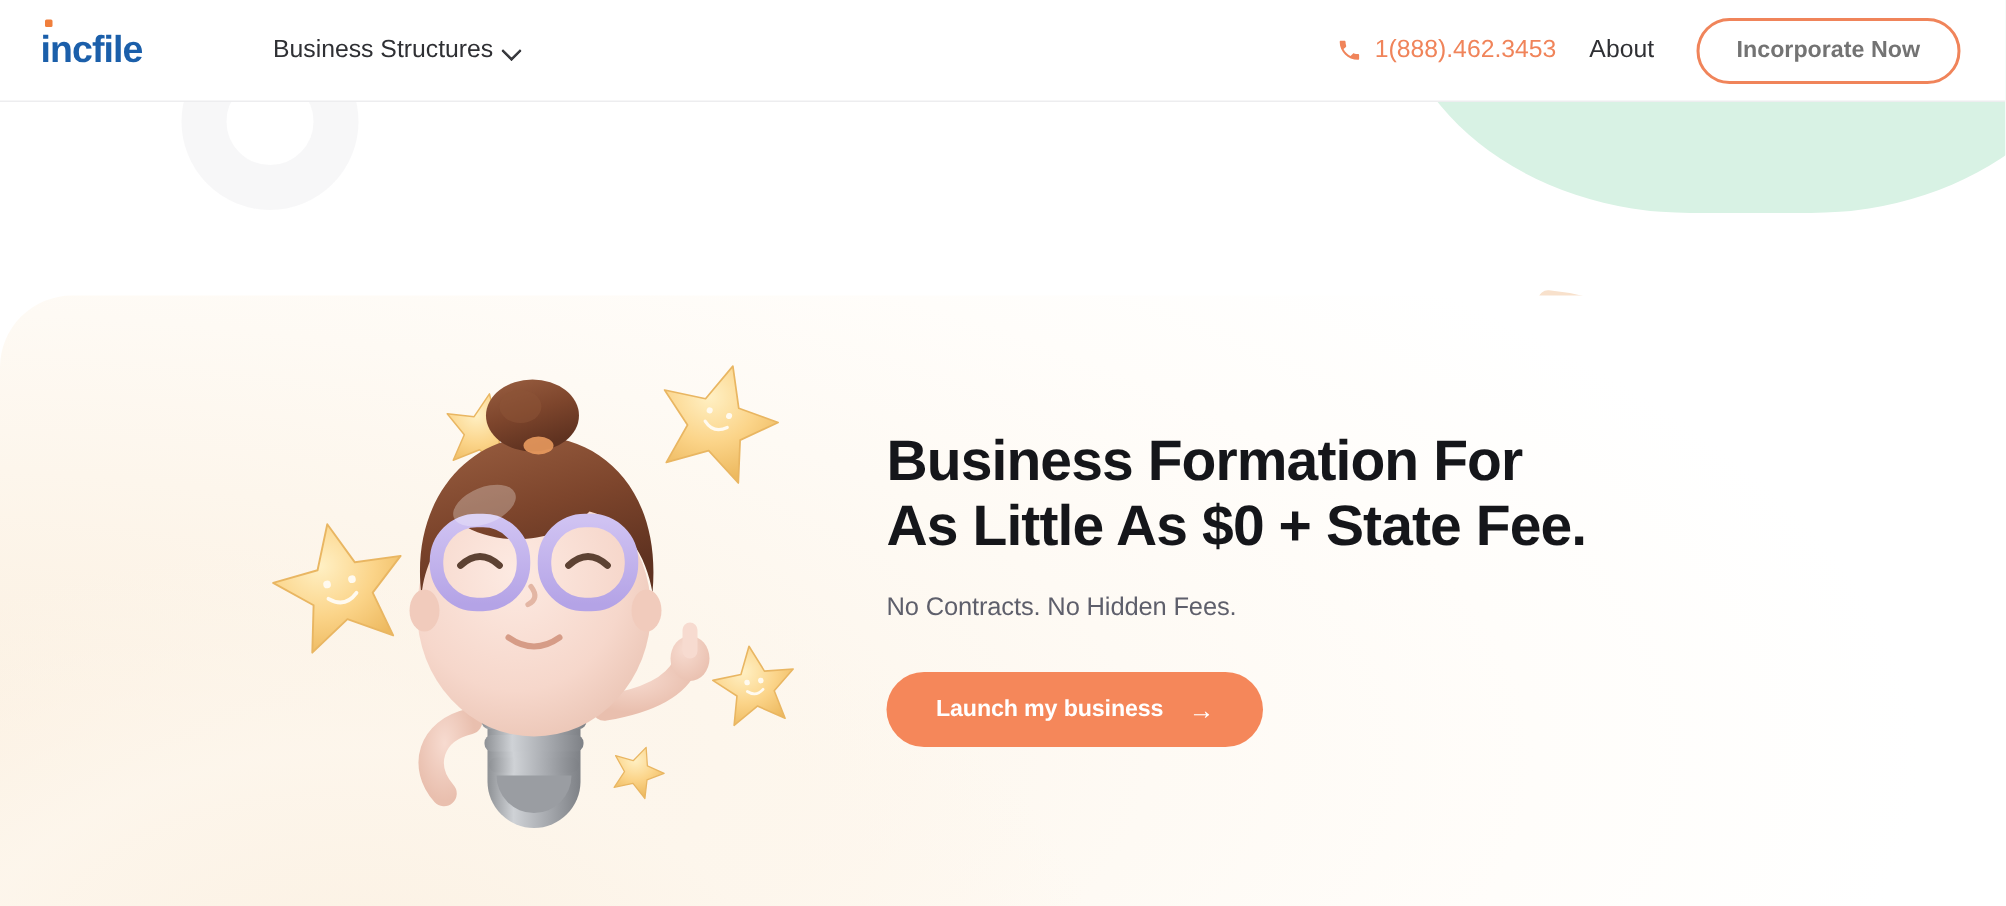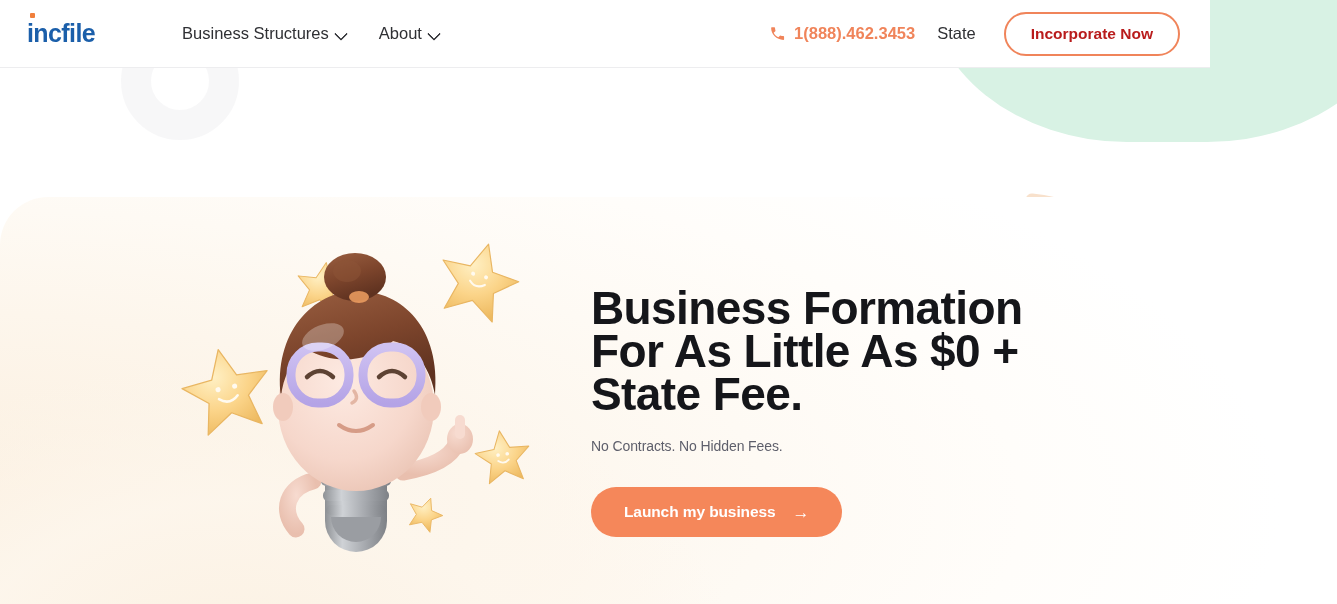--- a/index.html
+++ b/index.html
@@ -53,21 +53,21 @@
     left: 1026px;
     top: 192px;
     width: 116px;
     height: 106px;
   }
 
   
   .header {
     position: absolute;
     top: 0; left: 0;
-    width: 1210px;
+    width: 1337px;
     height: 68px;
     background: #ffffff;
     border-bottom: 1px solid #ededef;
     display: flex;
     align-items: center;
     z-index: 30;
   }
 
   .logo {
     margin-left: 27px;
@@ -131,37 +131,37 @@
     align-items: center;
     margin-right: 30px;
     gap: 0;
   }
   .phone {
     display: flex;
     align-items: center;
     gap: 8px;
     color: #f0845a;
     font-size: 16.5px;
-    font-weight: bold;
+    font-weight: normal;
     cursor: pointer;
     white-space: nowrap;
   }
   .phone svg { display: block; }
 
   .login {
     margin-left: 22px;
     font-size: 16.5px;
     color: #2f3034;
     cursor: pointer;
   }
 
   .cta-outline {
     margin-left: 28px;
     border: 2px solid #f0845a;
-    color: #b91c1c;
+    color: #737373;
     background: transparent;
     font-size: 15.5px;
     font-weight: bold;
     border-radius: 999px;
     padding: 11px 25px;
     cursor: pointer;
     white-space: nowrap;
     font-family: "Liberation Sans", sans-serif;
   }
 
@@ -205,29 +205,29 @@
   }
 
   
   .hero-text {
     position: absolute;
     left: 591px;
     top: 90px;
     width: 470px;
   }
   .headline {
-    font-size: 46px;
+    font-size: 38px;
     line-height: 43px;
     font-weight: bold;
     color: #15161a;
     letter-spacing: -0.6px;
   }
   .subhead {
     margin-top: 22px;
-    font-size: 14px;
+    font-size: 17px;
     color: #5e5f6b;
     letter-spacing: -0.1px;
   }
   .cta-solid {
     margin-top: 33px;
     display: inline-flex;
     align-items: center;
     gap: 17px;
     background: #f5875a;
     color: #ffffff;
@@ -392,32 +392,28 @@
     <div class="logo">
       <span class="logo-dot"></span>
       <span>incfile</span>
     </div>
 
     <nav class="nav">
       <div class="nav-item">
         <span>Business Structures</span>
         <span class="chev"></span>
       </div>
-      <div class="nav-item">
-        <span>About</span>
-        <span class="chev"></span>
-      </div>
     </nav>
 
     <div class="header-right">
       <div class="phone">
         <svg width="17" height="17" viewBox="0 0 24 24">
           <path d="M6.6 10.8c1.4 2.8 3.8 5.1 6.6 6.6l2.2-2.2c.3-.3.7-.4 1.1-.2 1.2.4 2.5.6 3.8.6.6 0 1 .4 1 1V20c0 .6-.4 1-1 1C10.6 21 3 13.4 3 4c0-.6.4-1 1-1h3.5c.6 0 1 .4 1 1 0 1.3.2 2.6.6 3.8.1.4 0 .8-.2 1.1l-2.3 1.9z" fill="#f0845a"></path>
         </svg>
         <span>1(888).462.3453</span>
       </div>
-      <div class="login">State</div>
+      <div class="login">About</div>
       <button class="cta-outline">Incorporate Now</button>
     </div>
 
   </header>
 
 </div>
 
 </body></html>

